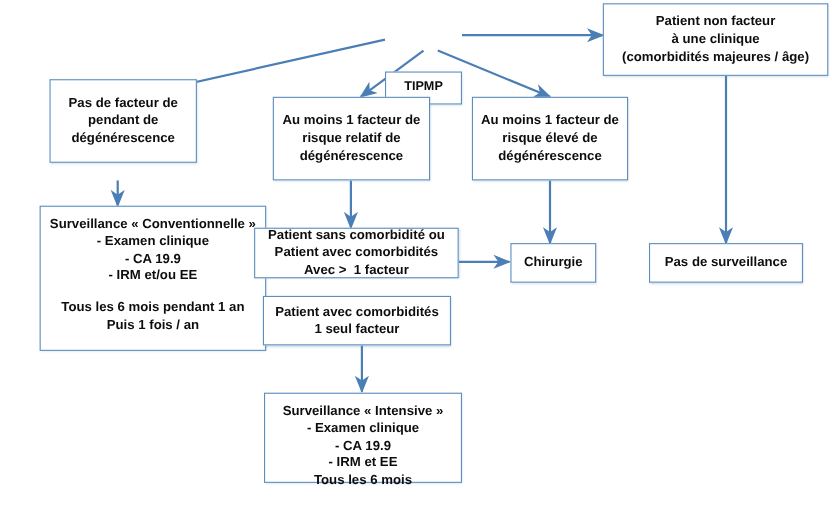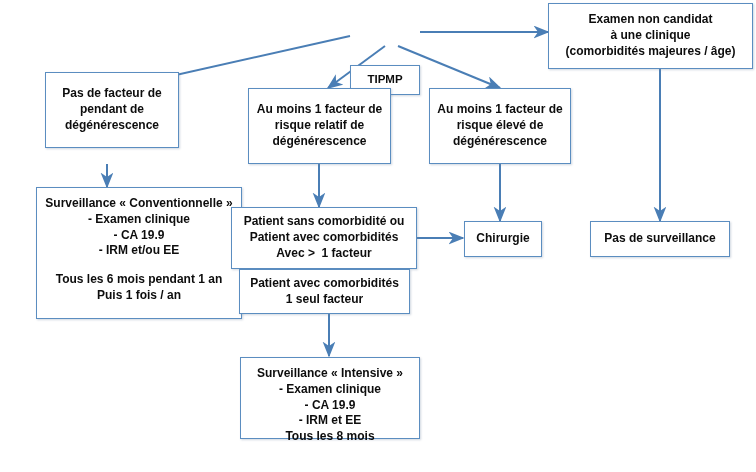--- a/index.html
+++ b/index.html
@@ -89,21 +89,21 @@
 
       <path d="M329,314 L329,356"></path>
     </g>
   </svg>
 
   <div class="node small" style="left:350px; top:17px; width:70px; height:30px;">
     <span class="ln">TIPMP</span>
   </div>
 
   <div class="node body" style="left:548px; top:3px; width:205px; height:66px;">
-    <span class="ln">Examen non candidat</span>
+    <span class="ln">Patient non facteur</span>
     <span class="ln">à une clinique</span>
     <span class="ln">(comorbidités majeures / âge)</span>
   </div>
 
   <div class="node body" style="left:45px; top:72px; width:134px; height:76px;">
     <span class="ln">Pas de facteur de</span>
     <span class="ln">pendant de</span>
     <span class="ln">dégénérescence</span>
   </div>
 
@@ -122,21 +122,21 @@
   <div class="node list-node" style="left:4px; top:187px; width:206px; height:132px;margin-left:32px;">
     <span class="title">Surveillance « Conventionnelle »</span>
     <span class="bullet">-      Examen clinique</span>
     <span class="bullet">-      CA 19.9</span>
     <span class="bullet">-      IRM et/ou EE</span>
     <span class="gap"></span>
     <span class="foot">Tous les 6 mois pendant 1 an</span>
     <span class="foot">Puis 1 fois / an</span>
   </div>
 
-  <div class="node body" style="left:231px; top:207px; width:186px; height:62px;">
+  <div class="node body" style="left:231px; top:207px; width:186px; height:46px;">
     <span class="ln">Patient sans comorbidité ou</span>
     <span class="ln">Patient avec comorbidités</span>
     <span class="ln">Avec &gt;  1 facteur</span>
   </div>
 
   <div class="node body" style="left:239px; top:269px; width:171px; height:45px;">
     <span class="ln">Patient avec comorbidités</span>
     <span class="ln">1 seul facteur</span>
   </div>
 
@@ -147,16 +147,16 @@
   <div class="node body" style="left:590px; top:221px; width:140px; height:36px;">
     <span class="ln">Pas de surveillance</span>
   </div>
 
   <div class="node list-node" style="left:240px; top:357px; width:180px; height:82px;">
     <span class="title">Surveillance « Intensive »</span>
     <span class="bullet">-      Examen clinique</span>
     <span class="bullet">-      CA 19.9</span>
     <span class="bullet">-      IRM et EE</span>
     <span class="gap"></span>
-    <span class="foot">Tous les 8 mois</span>
+    <span class="foot">Tous les 6 mois</span>
   </div>
 
 </div>
 
 </body></html>

